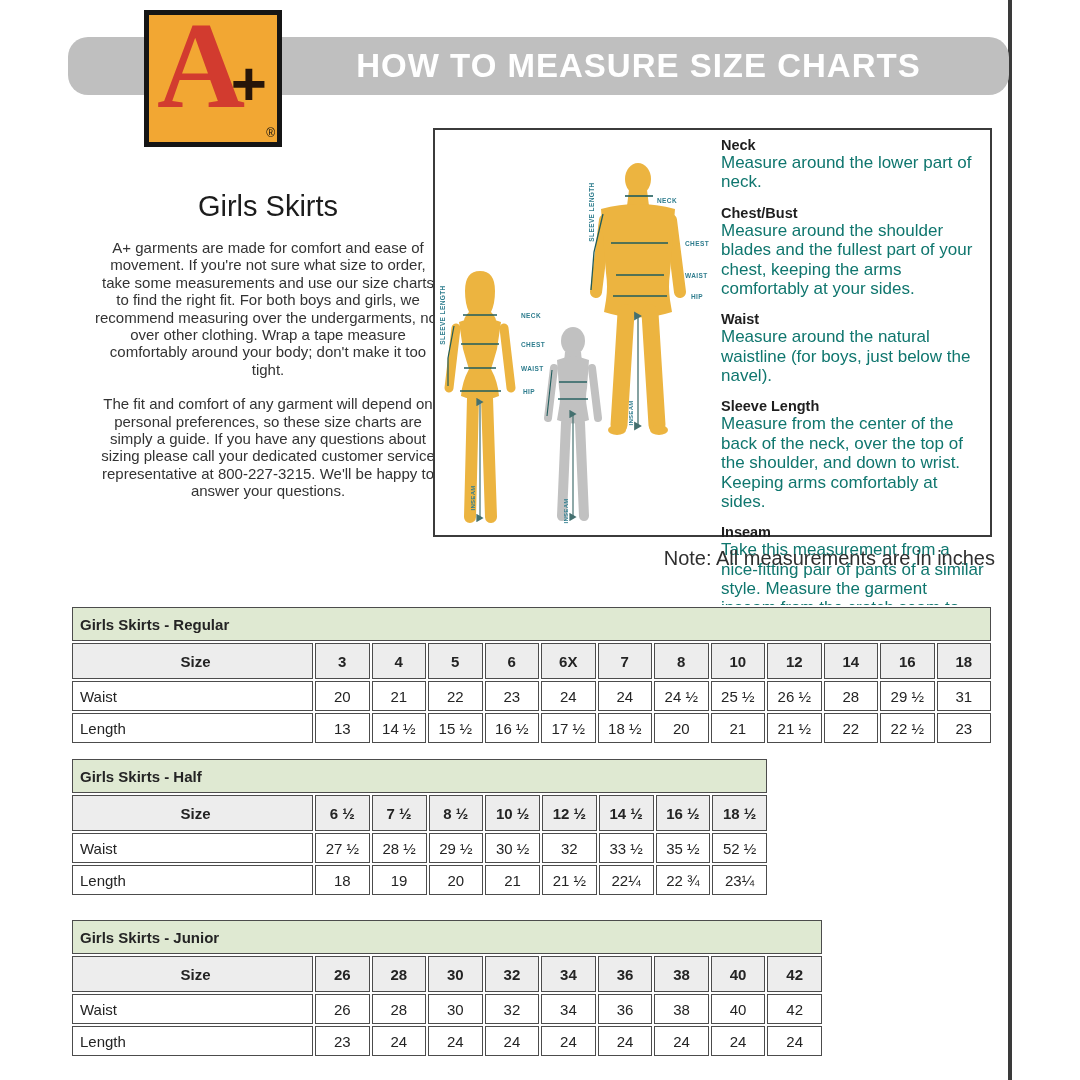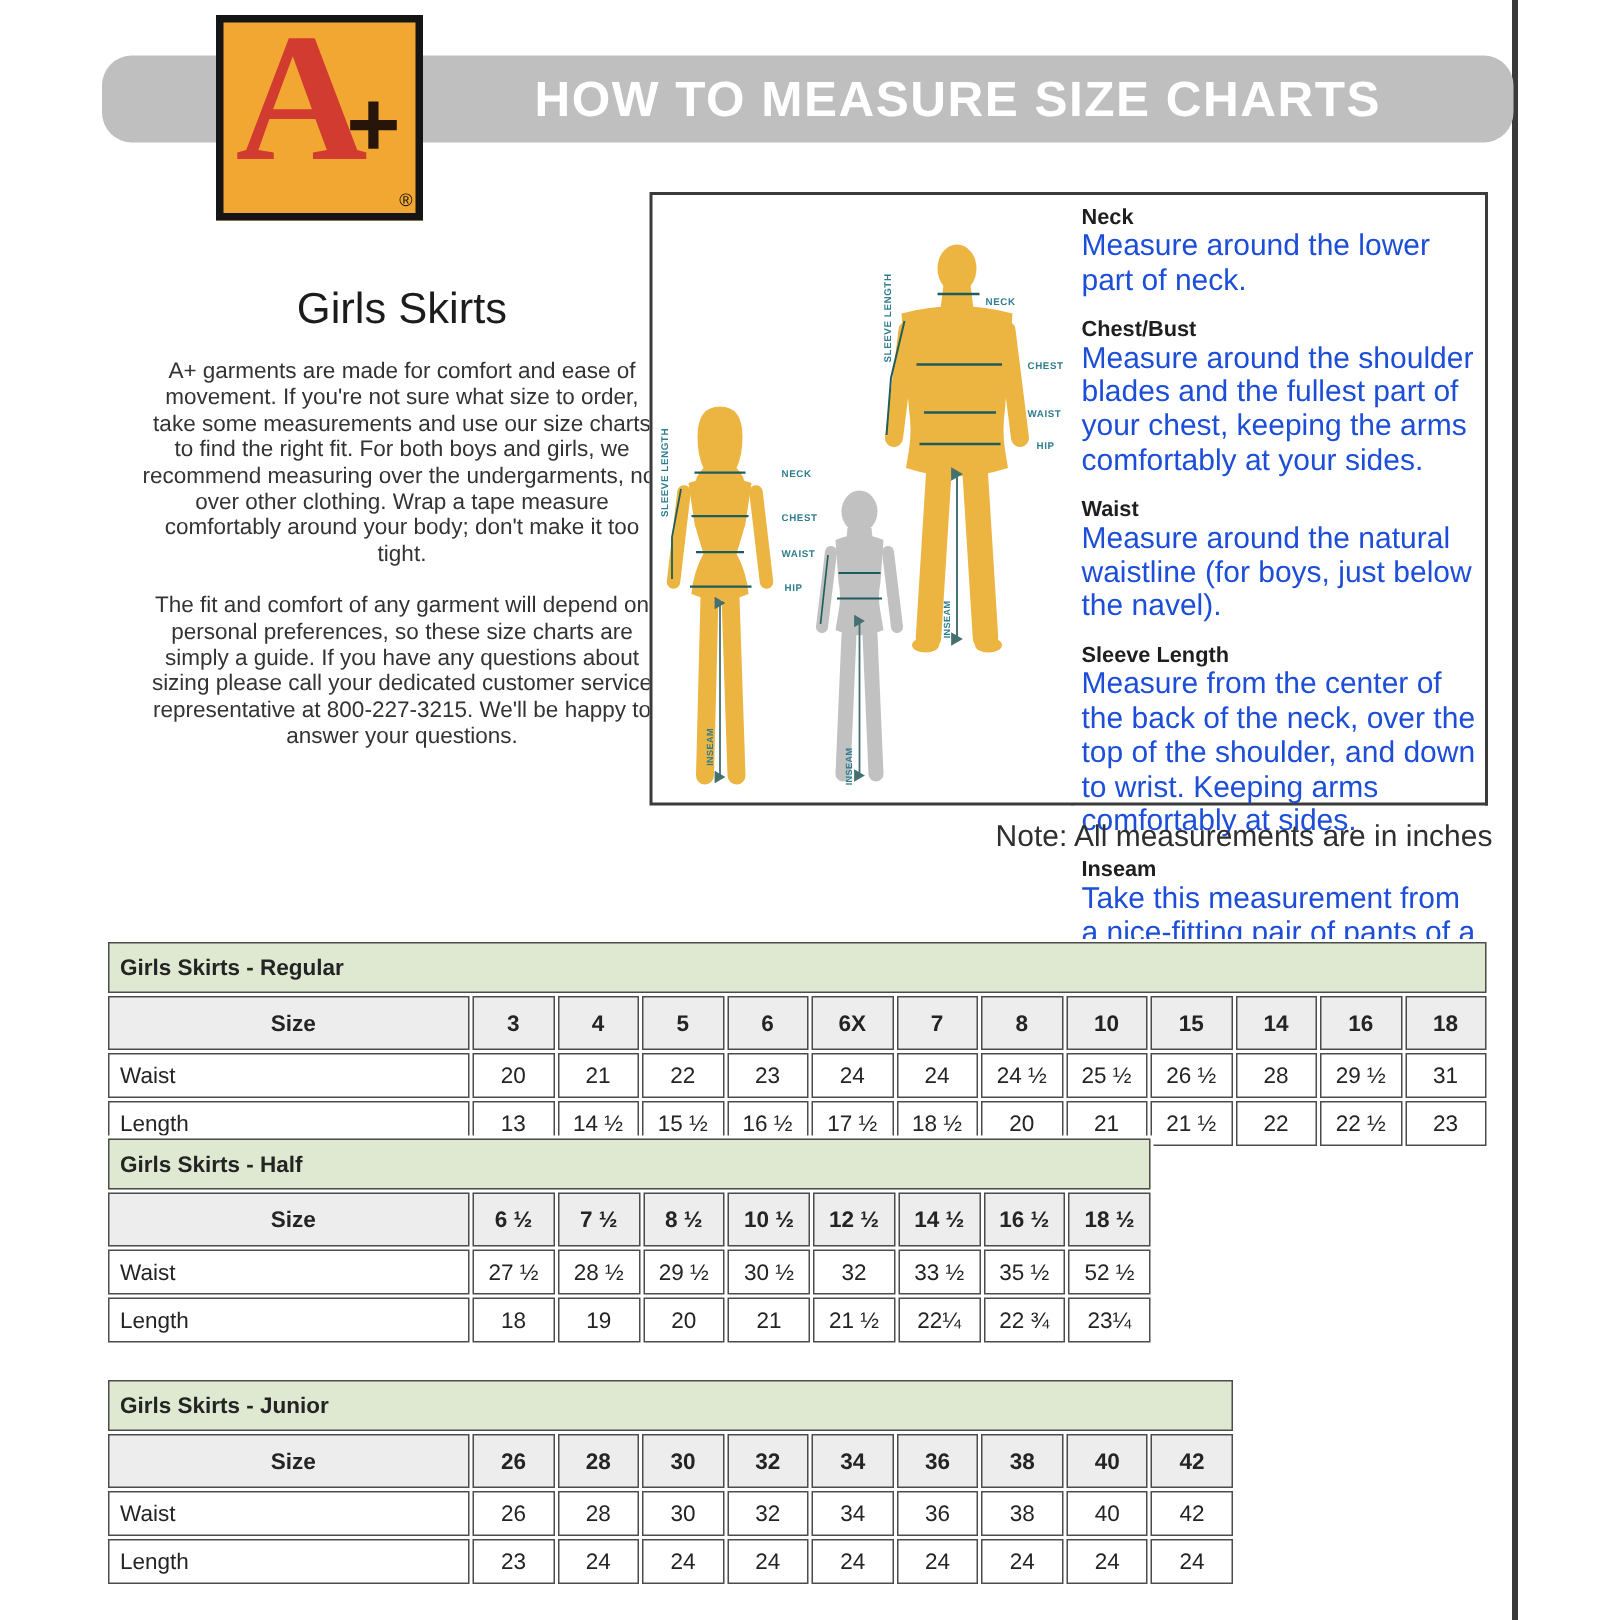--- a/index.html
+++ b/index.html
@@ -28,21 +28,21 @@
   
   .diagram{position:absolute;left:433px;top:128px;width:283px;height:409px;
            border:2px solid #3b3b3b;box-sizing:border-box;background:#fff;}
   .diagram svg{display:block;}
 
   
   .instructions{position:absolute;left:714px;top:128px;width:278px;height:409px;
                 border:2px solid #3b3b3b;border-left:none;box-sizing:border-box;
                 background:#fff;padding:7px 6px 0 7px;}
   .instr-title{font-size:14.5px;font-weight:bold;color:#1e1e1e;margin:0;}
-  .instr-body{font-size:20px;line-height:1.14;color:#1d4ed8;margin:0 0 13px 0;}
+  .instr-body{font-size:17px;line-height:1.14;color:#0f766e;margin:0 0 13px 0;}
 
   .note{position:absolute;left:433px;top:547px;width:562px;text-align:right;
         font-size:20px;color:#2f2f2f;}
 
   
   .size-table{position:absolute;}
   table{border-collapse:separate;border-spacing:2.5px;table-layout:fixed;background:#fff;}
   th,td{border:1.7px solid #4c4c4c;font-size:15px;color:#242424;overflow:hidden;white-space:nowrap;}
   .t-title{background:#dfe9d2;font-weight:bold;text-align:left;padding-left:7px;height:30px;}
   .t-sizeh{background:#ededed;font-weight:bold;text-align:center;height:32px;}
@@ -164,21 +164,21 @@
     <p class="instr-title">Waist</p>
     <p class="instr-body">Measure around the natural waistline (for boys, just below the navel).</p>
     <p class="instr-title">Sleeve Length</p>
     <p class="instr-body">Measure from the center of the back of the neck, over the top of the shoulder, and down to wrist. Keeping arms comfortably at sides.</p>
     <p class="instr-title">Inseam</p>
     <p class="instr-body">Take this measurement from a nice-fitting pair of pants of a similar style. Measure the garment inseam from the crotch seam to the hem.</p>
   </div>
 
   <div class="note">Note: All measurements are in inches</div>
 
-  <div class="size-table" style="left:70px;top:626px;">
+  <div class="size-table" style="left:70px;top:605px;">
     <table style="width:923px;">
         <colgroup>
           <col style="width: 241px;">
           <col>
           <col>
           <col>
           <col>
           <col>
           <col>
           <col>
@@ -195,21 +195,21 @@
           <tr>
             <th class="t-sizelabel">Size</th>
             <th class="t-sizeh">3</th>
             <th class="t-sizeh">4</th>
             <th class="t-sizeh">5</th>
             <th class="t-sizeh">6</th>
             <th class="t-sizeh">6X</th>
             <th class="t-sizeh">7</th>
             <th class="t-sizeh">8</th>
             <th class="t-sizeh">10</th>
-            <th class="t-sizeh">15</th>
+            <th class="t-sizeh">12</th>
             <th class="t-sizeh">14</th>
             <th class="t-sizeh">16</th>
             <th class="t-sizeh">18</th>
           </tr>
           <tr>
             <td class="t-rowlabel">Waist</td>
             <td class="t-val">20</td>
             <td class="t-val">21</td>
             <td class="t-val">22</td>
             <td class="t-val">23</td>

